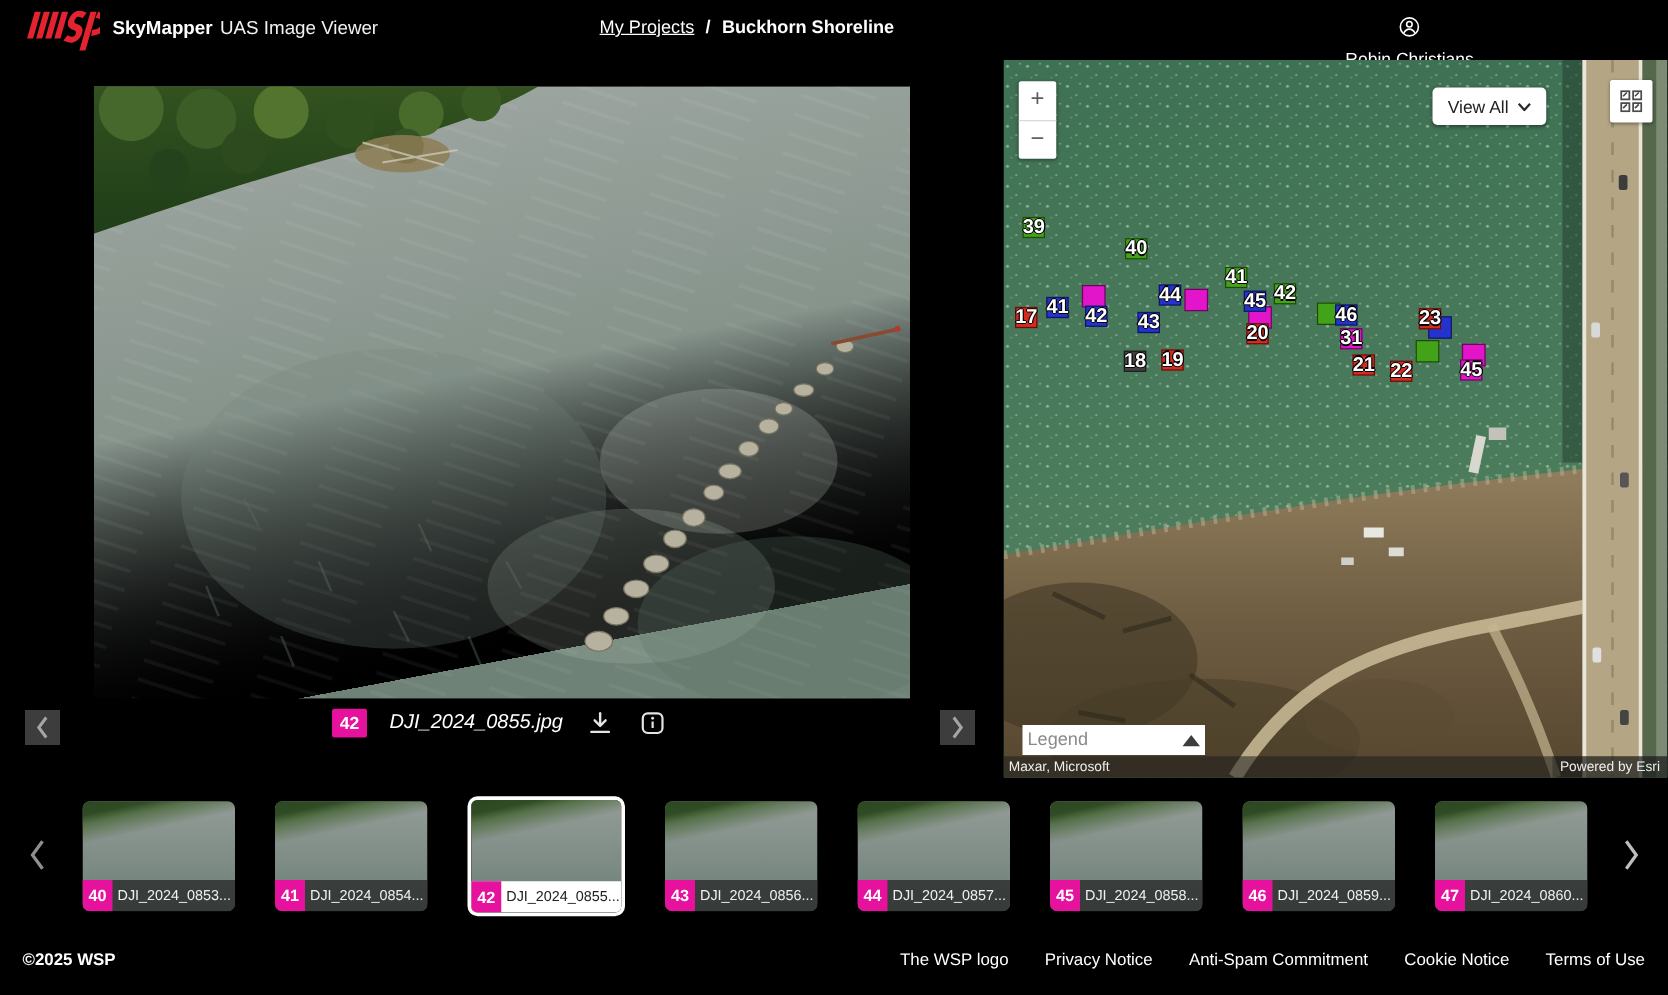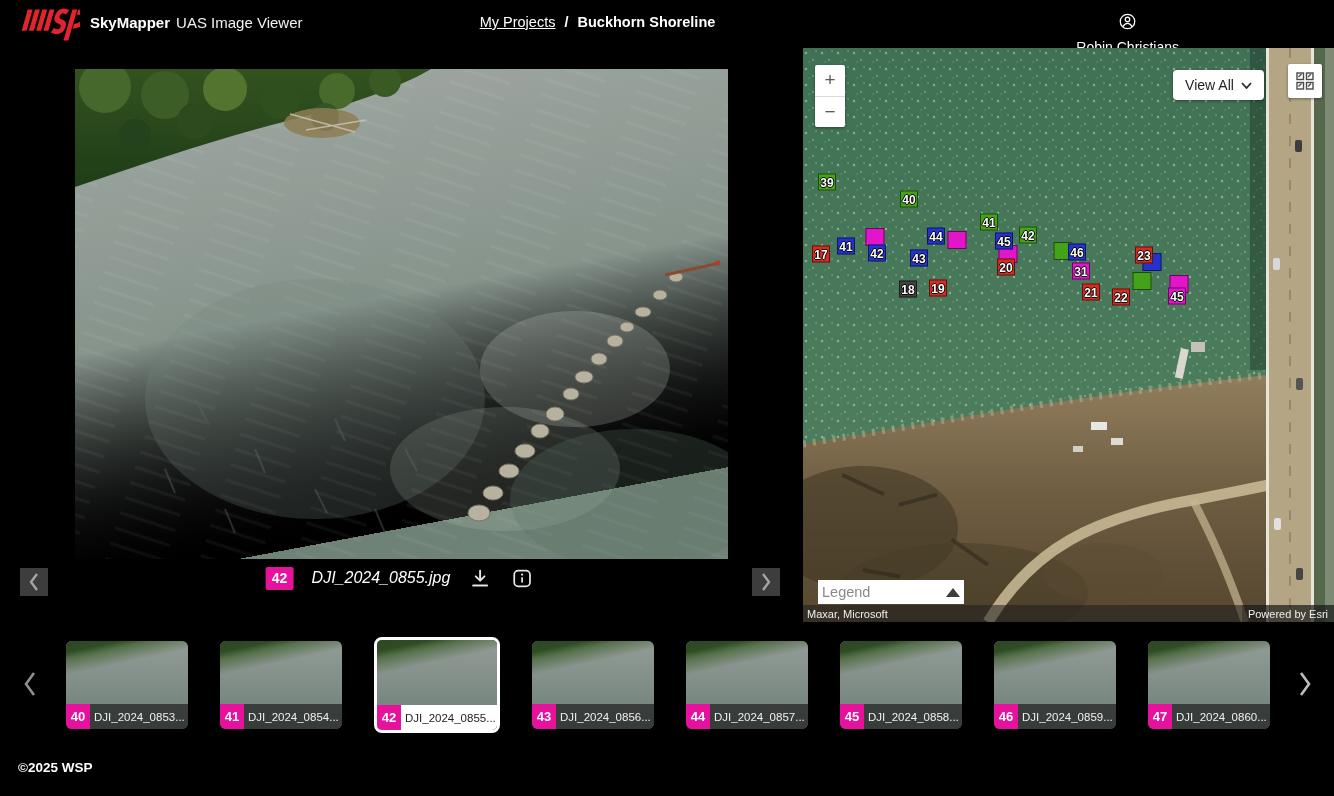--- a/index.html
+++ b/index.html
@@ -33,30 +33,30 @@
   .cap-badge { min-width:28px; height:23px; padding:0 5px; display:flex; align-items:center; justify-content:center; font-weight:bold; font-size:14px; border-radius:2px; }
   .cap-name { font-size:16px; color:#fff; white-space:nowrap;font-style:italic; }
   .icon-btn { width:24px; height:24px; display:flex; align-items:center; justify-content:center; cursor:pointer; }
 
   
   .map { position:absolute; left:803px; top:48px; width:531px; height:574px; overflow:hidden; background:#44745a; }
   .map-art { position:absolute; left:0; top:0; }
   .marker-layer { position:absolute; left:0; top:0; width:531px; height:574px; }
   .marker { position:absolute; width:18px; height:17px; transform:translate(-50%,-50%);
     display:flex; align-items:center; justify-content:center;
-    font-size:12px; font-weight:bold; color:#fff;
+    font-size:16px; font-weight:bold; color:#fff;
     border:1px solid rgba(0,0,0,0.55);
     text-shadow:-1px 0 #000, 1px 0 #000, 0 -1px #000, 0 1px #000;
     cursor:pointer; }
   .marker.plain { width:19px; height:18px; }
   .zoomctrl { position:absolute; left:12px; top:17px; width:30px; height:62px; background:#fff; border-radius:2px;
     box-shadow:0 1px 3px rgba(0,0,0,.4); display:flex; flex-direction:column; }
   .zoomctrl .zbtn { flex:1; display:flex; align-items:center; justify-content:center; color:#5c5c5c; font-size:19px; cursor:pointer; }
   .zoomctrl .zdiv { height:1px; background:#d9d9d9; }
-  .viewall { position:absolute; left:370px; top:22px; width:91px; height:30px; background:#fff; border-radius:4px;
+  .viewall { position:absolute; left:343px; top:22px; width:91px; height:30px; background:#fff; border-radius:4px;
     box-shadow:0 1px 3px rgba(0,0,0,.4); display:flex; align-items:center; justify-content:center; gap:7px;
     color:#1f1f1f; font-size:14px; cursor:pointer; }
   .gridbtn { position:absolute; left:485px; top:16px; width:34px; height:34px; background:#fff; border-radius:2px;
     box-shadow:0 1px 3px rgba(0,0,0,.4); display:flex; align-items:center; justify-content:center; cursor:pointer; }
   .legend { position:absolute; left:15px; top:532px; width:146px; height:24px; background:#fff;
     display:flex; align-items:center; justify-content:space-between; padding:0 4px; cursor:pointer; }
   .legend .ltxt { color:#8a8a8a; font-size:14.5px; }
   .legend .tri { width:0; height:0; border-left:7px solid transparent; border-right:7px solid transparent; border-bottom:9px solid #3d3d3d; }
   .attrib { position:absolute; left:0; bottom:0; width:531px; height:17px; background:rgba(30,30,30,0.55);
     display:flex; align-items:center; justify-content:space-between; font-size:11px; color:#eee; }
@@ -415,13 +415,20 @@
     </div>
   <div class="strip-chev right">
     <svg width="16" height="26" viewBox="0 0 16 26">
         <polyline points="4,2 12,13 4,24" fill="none" stroke="#bdbdbd" stroke-width="2.6"></polyline>
       </svg>
   </div>
 </div>
 
 <div class="footer">
   <div class="copyright">©2025 WSP</div>
+  <div class="footer-links">
+      <span class="flink">The WSP logo</span>
+      <span class="flink">Privacy Notice</span>
+      <span class="flink">Anti-Spam Commitment</span>
+      <span class="flink">Cookie Notice</span>
+      <span class="flink">Terms of Use</span>
+    </div>
 </div>
 
 </body></html>

